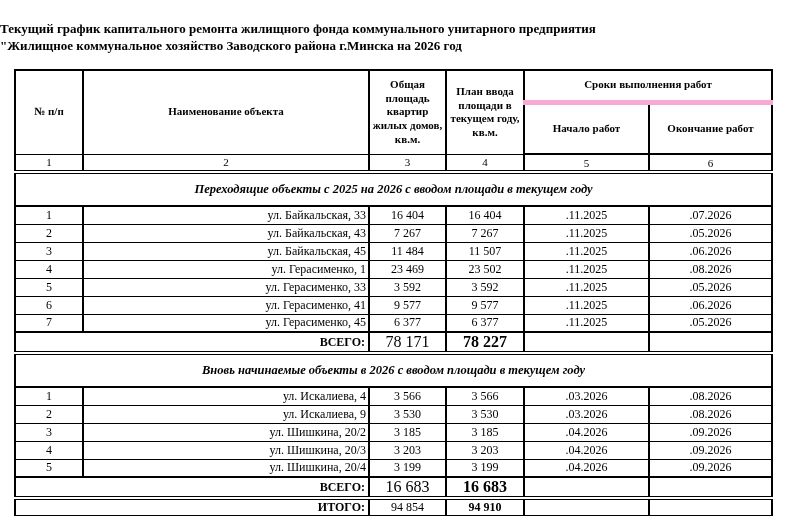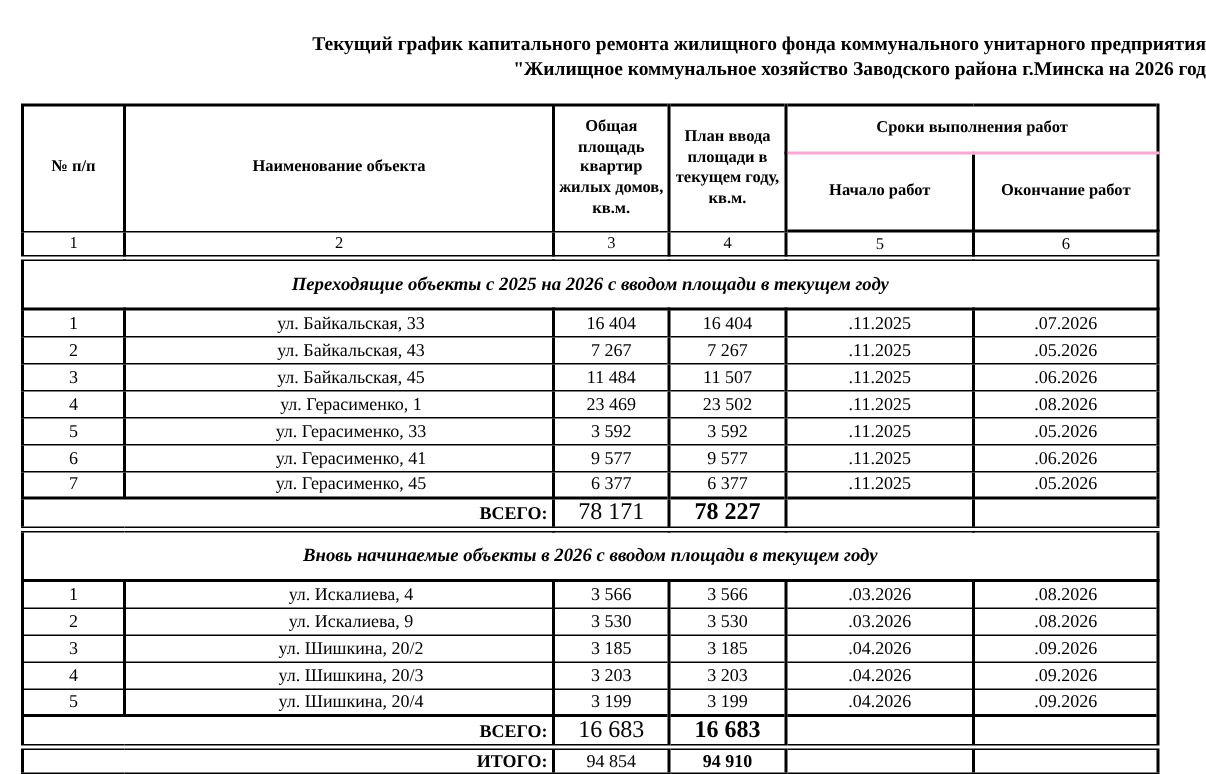--- a/index.html
+++ b/index.html
@@ -6,21 +6,21 @@
   body {
     width:804px; height:516px;
     background:#ffffff;
     color:#000000;
     font-family:"Liberation Serif","DejaVu Serif",serif;
   }
   .page { position:relative; width:804px; height:516px; background:#fff; overflow:hidden; }
 
   .doc-title {
     padding-top:20px;
-    text-align:right;
+    text-align:left;
     font-weight:bold;
     font-size:13px;
     line-height:17px;
   }
 
   table.schedule {
     border-collapse:collapse;
     table-layout:fixed;
     width:757px;
     margin:15px 0 0 14px;
@@ -31,29 +31,29 @@
     border-left-width:2px;
     border-right-width:2px;
     padding:0 2px;
     vertical-align:middle;
     overflow:hidden;
     white-space:nowrap;
   }
   .schedule th { font-size:11px; font-weight:bold; text-align:center; white-space:normal; line-height:1.25; }
   .row-header-main { height:32px; }
   .row-header-sub  { height:52px; }
-  th.h-terms { border-bottom:2px solid #f9a8d4; }
+  th.h-terms { border-bottom:5px solid #f9a8d4; }
   thead tr.row-header-sub th { border-bottom:2px solid #000; }
 
   .row-colnums { height:18px; }
   .row-colnums td { font-size:11px; text-align:center; }
 
   .row-data { height:18px; }
   .row-data td { font-size:12px; text-align:center; }
-  .row-data td.c-name { text-align:center; padding-left:18px; }
+  .row-data td.c-name { text-align:right; padding-left:18px; }
 
   .row-section { height:34px; }
   .row-section td {
     font-size:12.5px; font-weight:bold; font-style:italic;
     text-align:center;
     border-top:4px double #000;
     border-bottom:2px solid #000;
   }
 
   .row-total { height:16px; }

